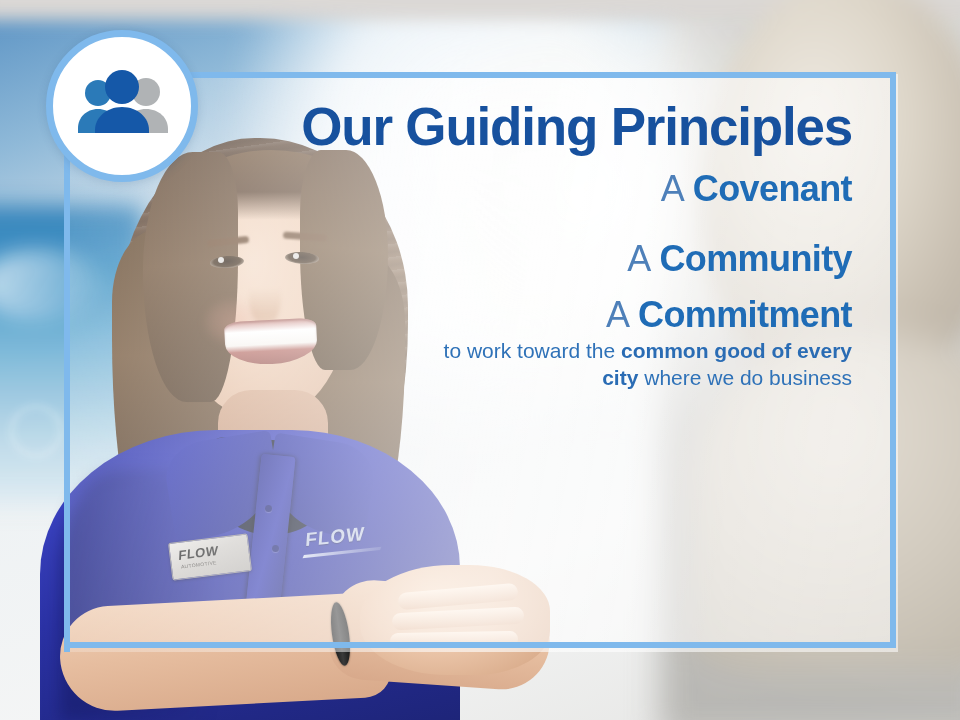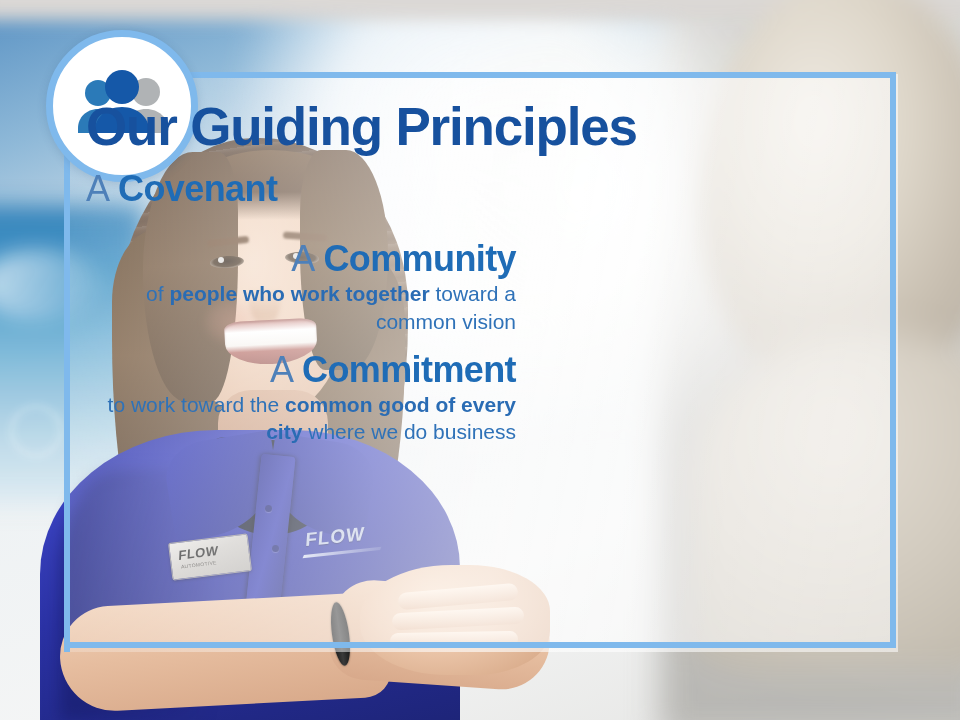--- a/index.html
+++ b/index.html
@@ -381,21 +381,21 @@
 
   
   .content {
     position: absolute;
     left: 86px;
     top: 84px;
     width: 790px;
     height: 552px;
     display: flex;
     flex-direction: column;
-    align-items: flex-start;
+    align-items: flex-end;
     text-align: right;
     padding: 0 18px 0 0;
     box-sizing: border-box;
   }
 
   .headline {
     font-family: "Liberation Sans", sans-serif;
     font-weight: 700;
     font-size: 53px;
     line-height: 1.02;
@@ -537,21 +537,20 @@
         <span class="art">A</span>
         <span class="word">Covenant</span>
       </div>
     </div>
 
     <div class="principle sec-community">
       <div class="p-title">
         <span class="art">A</span>
         <span class="word">Community</span>
       </div>
-      <div class="p-sub"><span>of </span><b>people who work together</b><span> toward a common vision</span></div>
     </div>
 
     <div class="principle sec-commitment">
       <div class="p-title">
         <span class="art">A</span>
         <span class="word">Commitment</span>
       </div>
       <div class="p-sub"><span>to work toward the </span><b>common good of every city</b><span> where we do business</span></div>
     </div>
 

